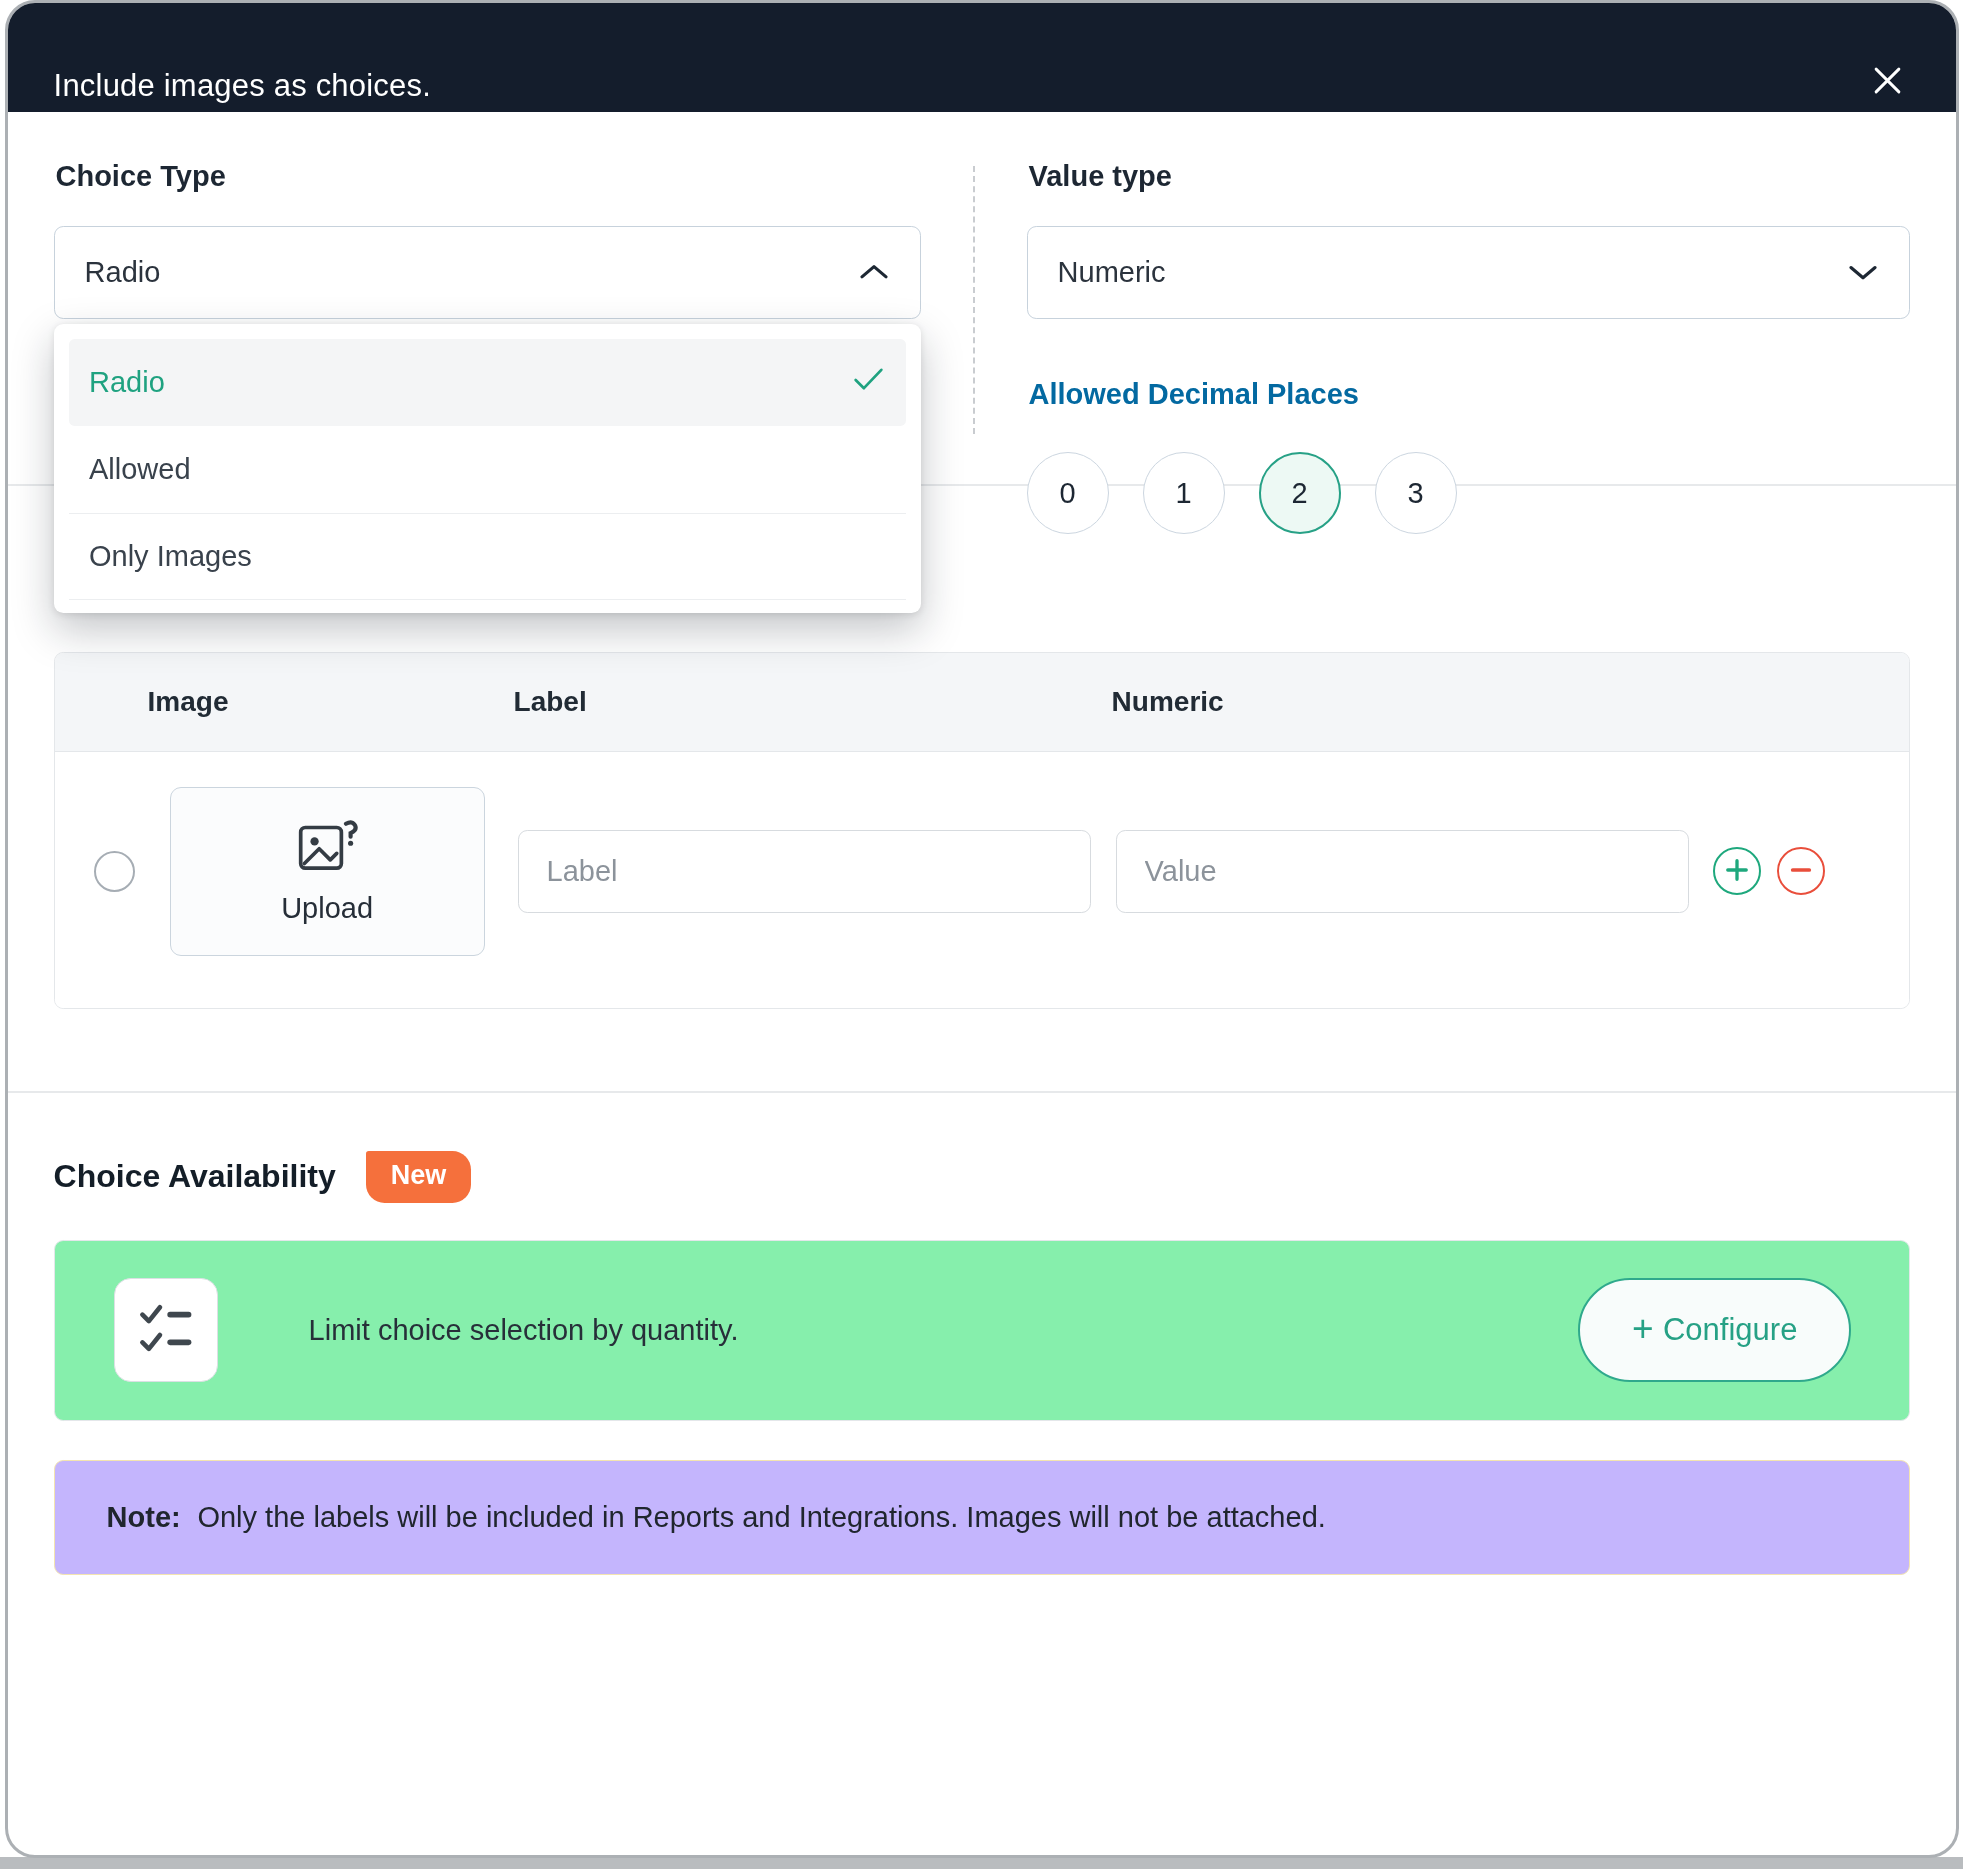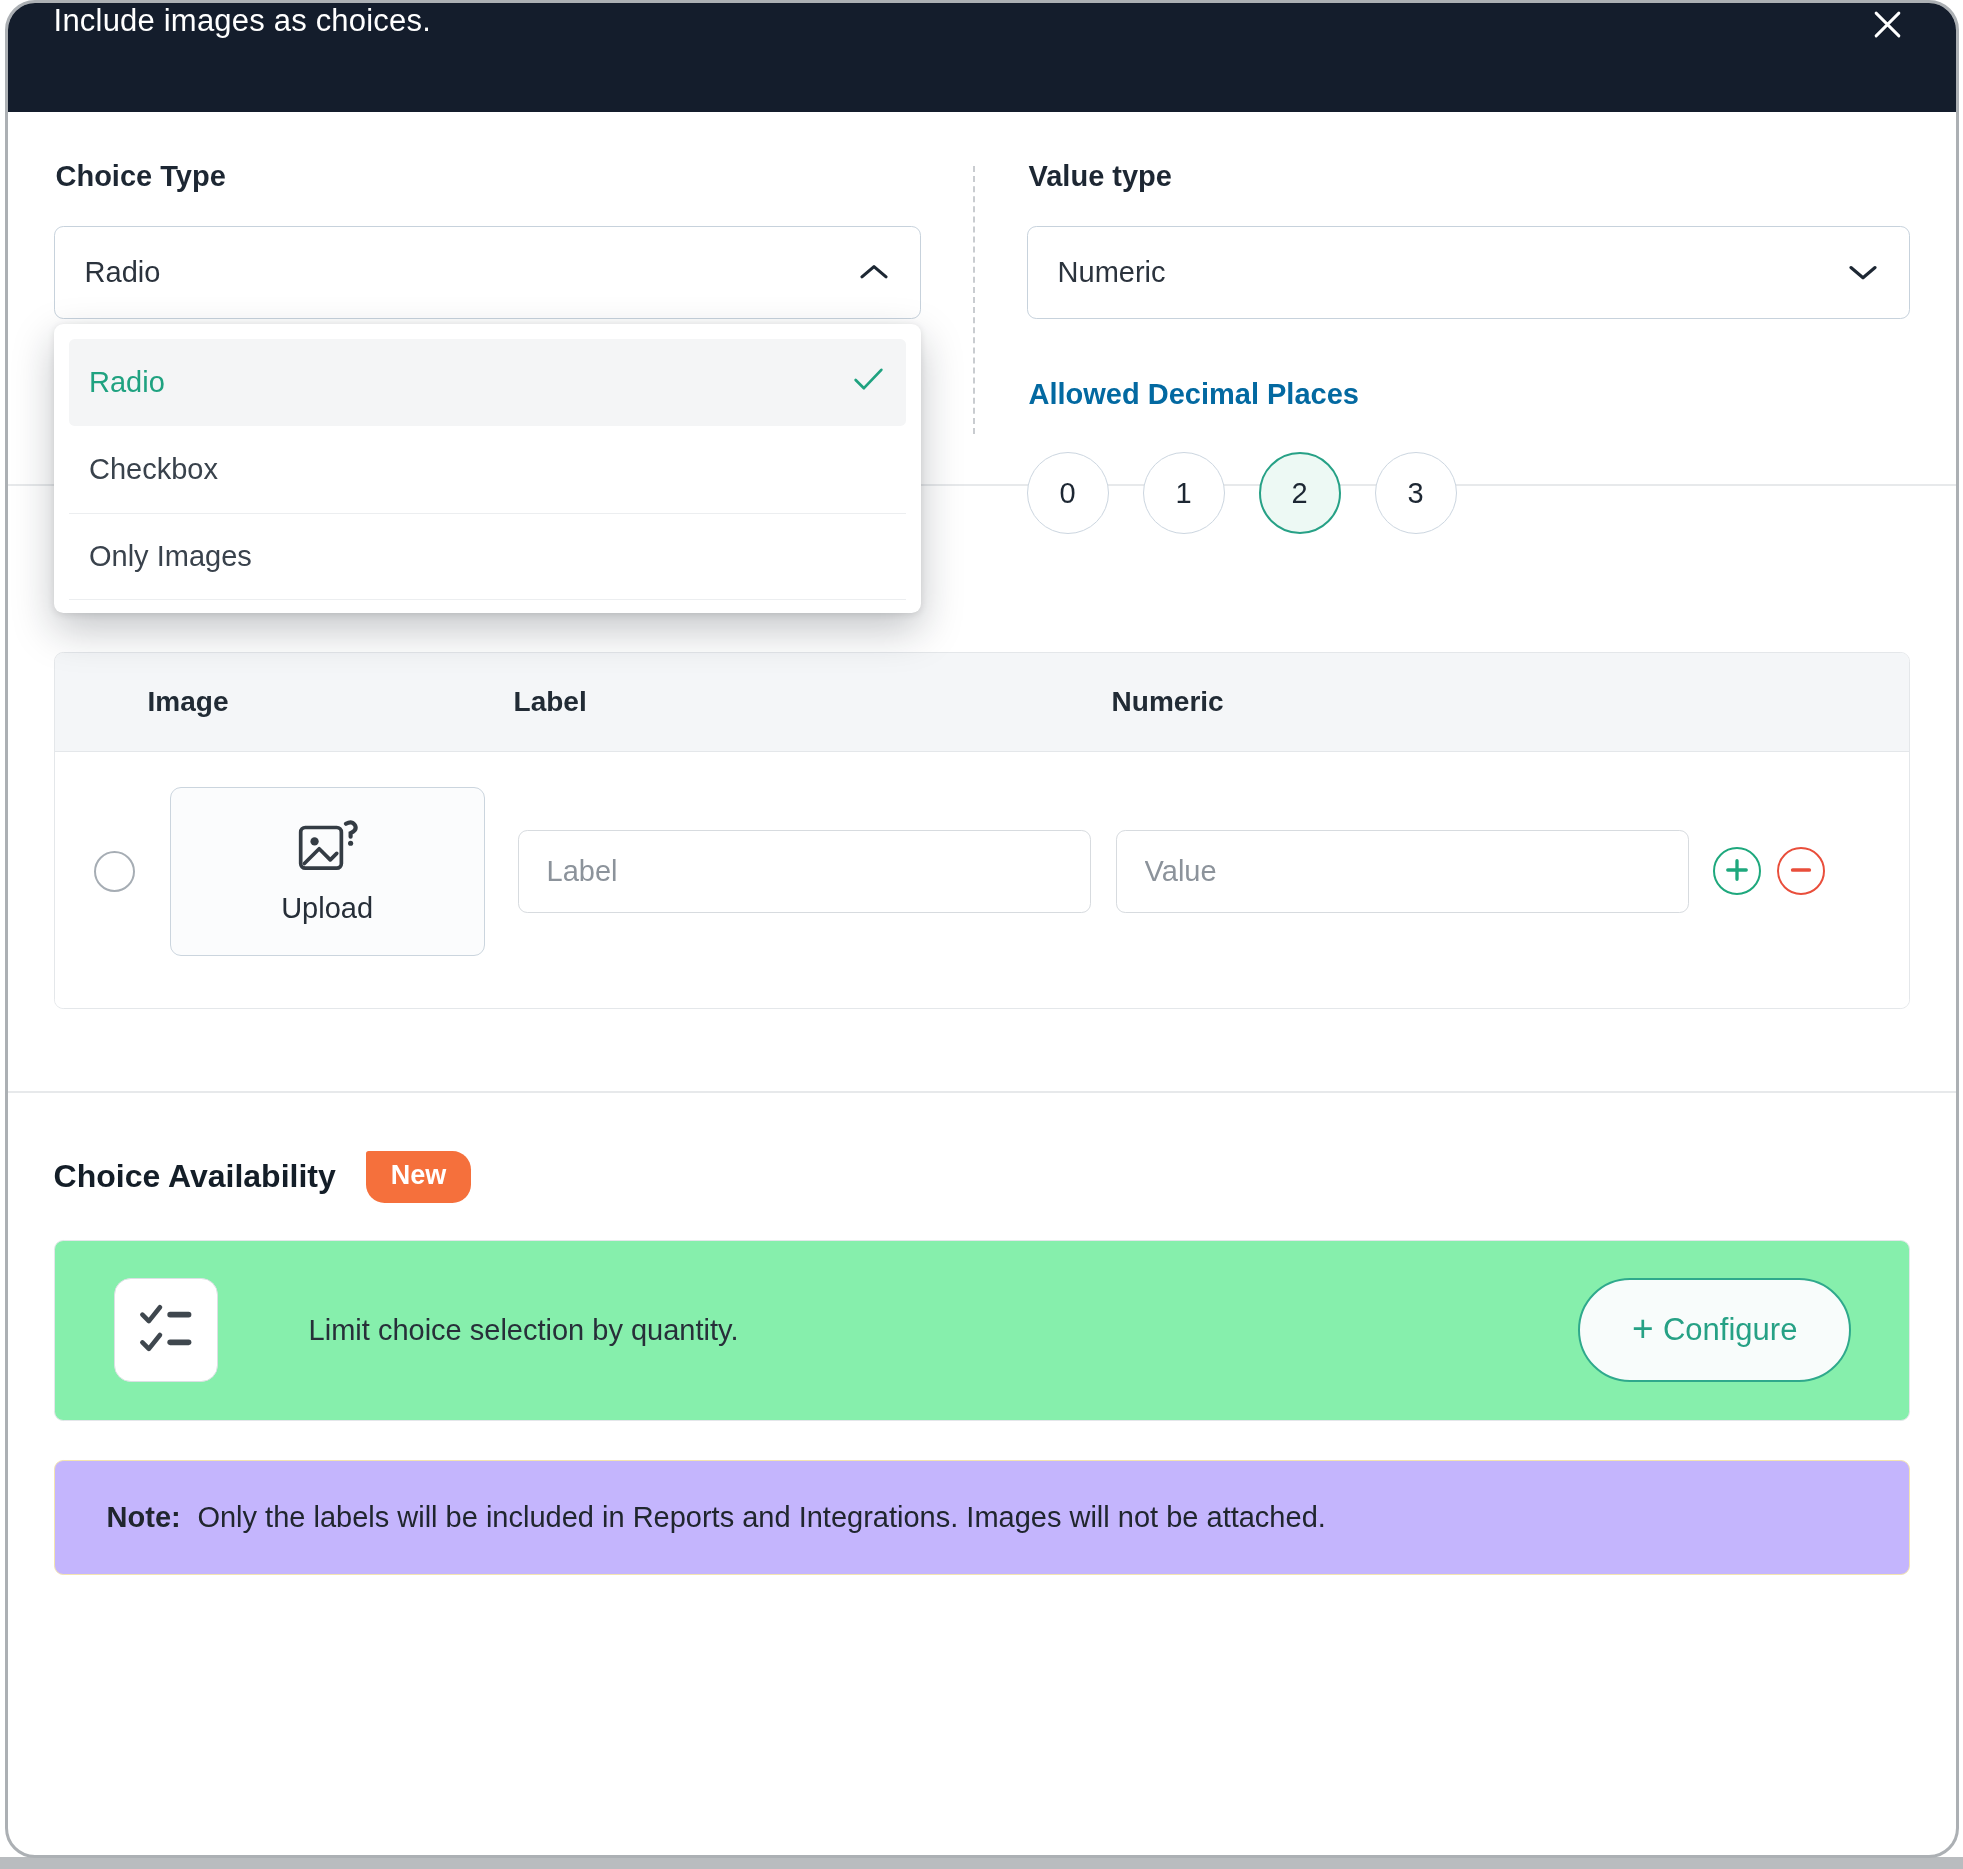--- a/index.html
+++ b/index.html
@@ -13,22 +13,22 @@
     position:absolute;left:0;right:0;bottom:0;height:12px;
     background:#b9bcbf;
   }
   .modal{
     position:absolute;top:0;left:4.6px;right:4.6px;bottom:11px;
     background:#ffffff;border:3.7px solid #acb0b4;border-radius:30px;
     overflow:hidden;box-sizing:border-box;
   }
   
   .modal-header{
-    height:109px;background:#141d2c;display:flex;align-items:flex-start;
-    padding:0 46px;box-sizing:border-box;
+    height:109px;background:#141d2c;display:flex;align-items:flex-end;
+    padding:8px 46px;box-sizing:border-box;
   }
   .modal-title{color:#ffffff;font-size:31px;font-weight:400;letter-spacing:0.2px;}
   .close-btn{margin-left:auto;width:45px;height:45px;display:flex;align-items:center;justify-content:center;cursor:pointer;}
   .close-btn svg{width:39px;height:39px;}
 
   
   .section-top{
     display:flex;align-items:stretch;
     height:372px;box-sizing:border-box;
     padding:48px 46px 0 46px;position:relative;
@@ -178,21 +178,21 @@
         <div class="dropdown">
           <div class="dd-option selected">
             <span>Radio</span>
             <span>
               <svg viewBox="0 0 36 28" fill="none">
                   <path d="M4 15 L13 24 L32 4" stroke="#1fa280" stroke-width="3" stroke-linecap="round" stroke-linejoin="round"></path>
                 </svg>
             </span>
           </div>
           <div class="dd-option">
-            <span>Checkbox</span>
+            <span>Allowed</span>
           </div>
           <div class="dd-option bordered last">
             <span>Only Images</span>
           </div>
         </div>
       </div>
     </div>
 
     <div class="vdash"></div>
 

